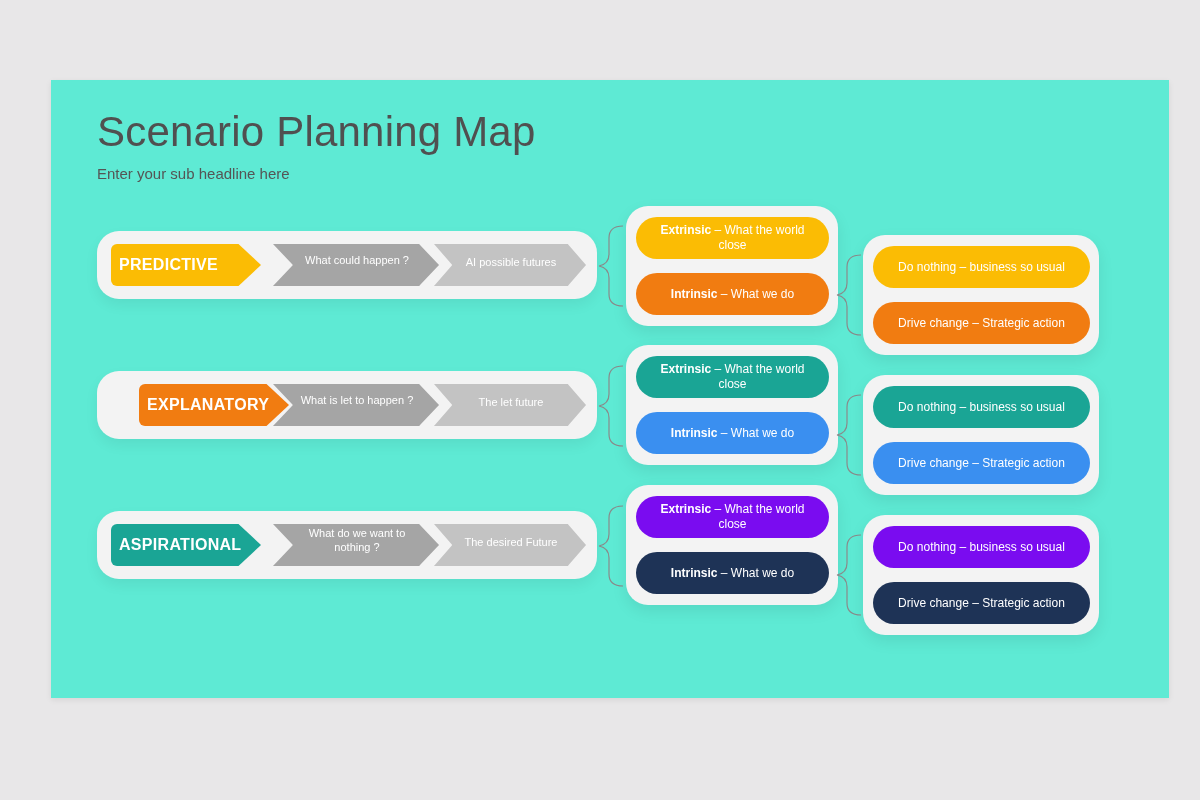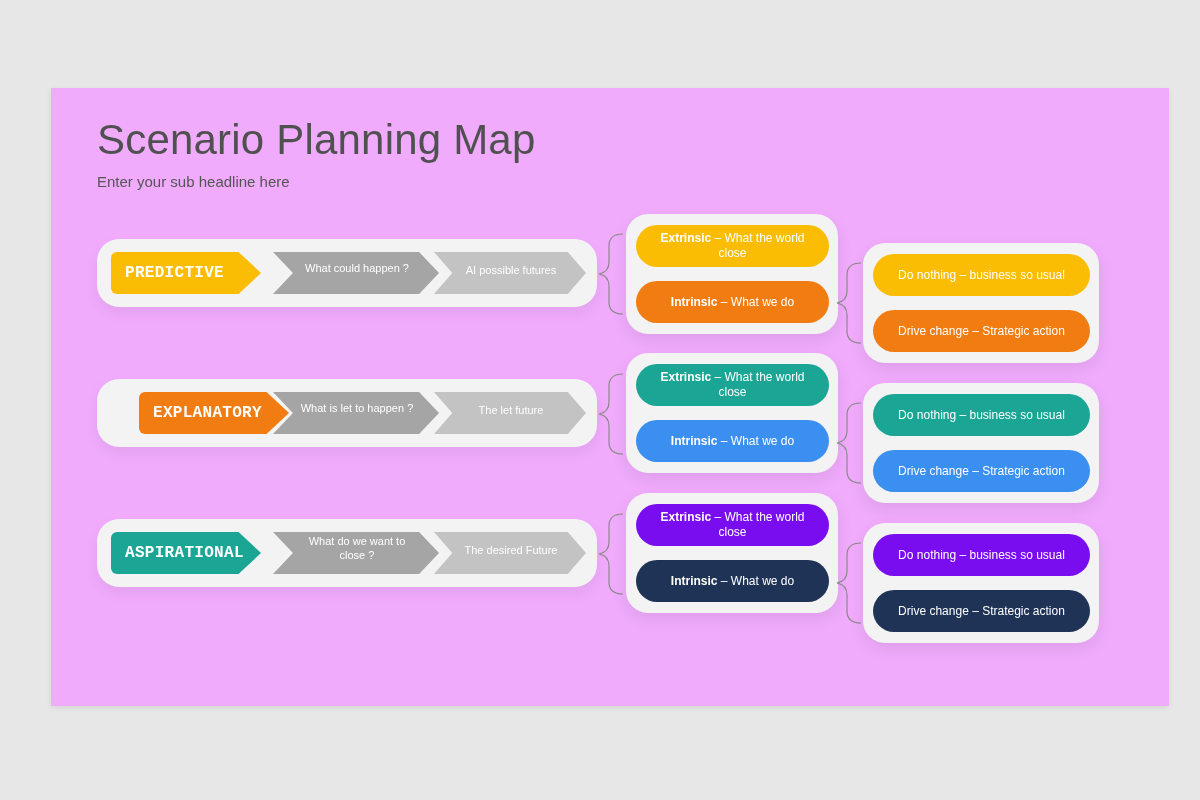--- a/index.html
+++ b/index.html
@@ -1,25 +1,25 @@
 <!DOCTYPE html>
 <html><head>
 <meta charset="utf-8">
 <style>
   * { box-sizing: border-box; margin: 0; padding: 0; }
   html, body { width: 1200px; height: 800px; overflow: hidden; }
   body { background: #e8e7e8; font-family: "Liberation Sans", "DejaVu Sans", sans-serif; position: relative; }
-  .slide { position: absolute; left: 51px; top: 88px; width: 1118px; height: 618px; background: #f0abfc; box-shadow: 0 2px 6px rgba(0,0,0,0.08); }
+  .slide { position: absolute; left: 51px; top: 80px; width: 1118px; height: 618px; background: #5eead4; box-shadow: 0 2px 6px rgba(0,0,0,0.08); }
   .title { position: absolute; left: 46px; top: 28px; font-size: 42px; color: #505050; font-weight: normal; letter-spacing: 0.2px; }
   .subtitle { position: absolute; left: 46px; top: 85px; font-size: 15px; color: #555555; }
 
   .row-bg { position: absolute; left: 46px; width: 500px; height: 68px; border-radius: 22px; background: #f3f3f3; box-shadow: 0 6px 14px rgba(0,0,0,0.06); }
 
-  .label-tag { position: absolute; left: 60px; width: 150px; height: 42px; display: flex; align-items: center; padding-left: 14px; color: #ffffff; font-weight: bold; font-size: 16px; letter-spacing: 0.3px;
-    clip-path: polygon(0 0, 85% 0, 100% 50%, 85% 100%, 0 100%); border-radius: 6px 0 0 6px; font-family: Liberation Mono, monospace; }
+  .label-tag { position: absolute; left: 60px; width: 150px; height: 42px; display: flex; align-items: center; padding-left: 8px; color: #ffffff; font-weight: bold; font-size: 16px; letter-spacing: 0.3px;
+    clip-path: polygon(0 0, 85% 0, 100% 50%, 85% 100%, 0 100%); border-radius: 6px 0 0 6px; }
   .chev { position: absolute; height: 42px; display: flex; align-items: center; justify-content: center; text-align: center; color: #ffffff; font-size: 11px; line-height: 1.25;
     clip-path: polygon(0 0, 88% 0, 100% 50%, 88% 100%, 0 100%, 12% 50%); box-shadow: 0 8px 10px rgba(0,0,0,0.1); }
   .chev1 { left: 222px; width: 166px; background: #a5a5a5; padding: 0 22px 8px 24px; }
   .chev2 { left: 383px; width: 152px; background: #c3c3c3; padding: 0 20px 4px 22px; }
 
   .group-bg { position: absolute; background: #f3f3f3; border-radius: 22px; box-shadow: 0 6px 16px rgba(0,0,0,0.08); }
   .pill { position: absolute; border-radius: 22px; color: #ffffff; font-size: 12px; display: flex; align-items: center; justify-content: center; text-align: center; line-height: 1.25; padding: 0 14px; }
   .pill b { font-weight: bold; }
 
   .brace { position: absolute; }
@@ -72,21 +72,21 @@
 
   <svg class="brace" style="left:784px;top:313px;" width="30" height="84">
     <path d="M26 2 Q12 2 12 14 L12 30 Q12 40 2 42 Q12 44 12 54 L12 70 Q12 82 26 82" fill="none" stroke="#8a8a8a" stroke-width="1.2"></path>
   </svg>
   <div class="group-bg" style="left:812px;top:295px;width:236px;height:120px;"></div>
   <div class="pill" style="left:822px;top:306px;width:217px;height:42px;background:#1aa595;">Do nothing – business so usual</div>
   <div class="pill" style="left:822px;top:362px;width:217px;height:42px;background:#3a8ff0;">Drive change – Strategic action</div>
 
   <div class="row-bg" style="top:431px;"></div>
   <div class="label-tag" style="top:444px;background:#1aa595;">ASPIRATIONAL</div>
-  <div class="chev chev1" style="top:444px;">What do we want to close ?</div>
+  <div class="chev chev1" style="top:444px;">What do we want to nothing ?</div>
   <div class="chev chev2" style="top:444px;">The desired Future</div>
 
   <svg class="brace" style="left:546px;top:424px;" width="30" height="84">
     <path d="M26 2 Q12 2 12 14 L12 30 Q12 40 2 42 Q12 44 12 54 L12 70 Q12 82 26 82" fill="none" stroke="#8a8a8a" stroke-width="1.2"></path>
   </svg>
   <div class="group-bg" style="left:575px;top:405px;width:212px;height:120px;"></div>
   <div class="pill" style="left:585px;top:416px;width:193px;height:42px;background:#7a0cf0;">
     <span><b>Extrinsic</b><span> – What the world close</span></span>
   </div>
   <div class="pill" style="left:585px;top:472px;width:193px;height:42px;background:#1e3356;">

